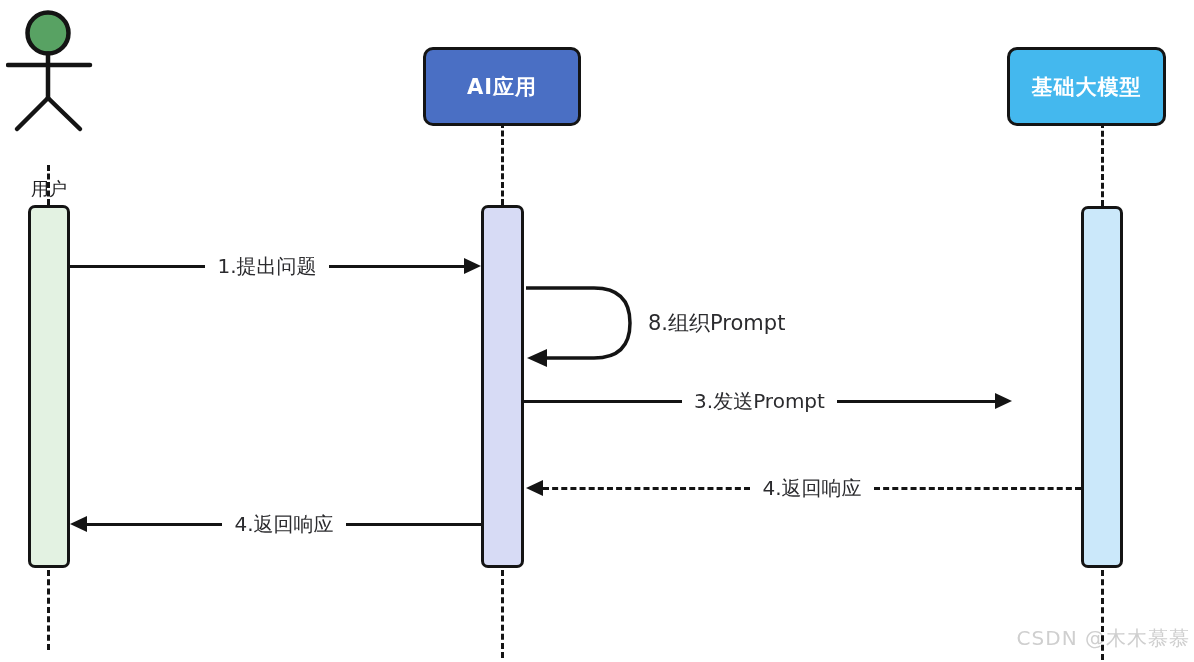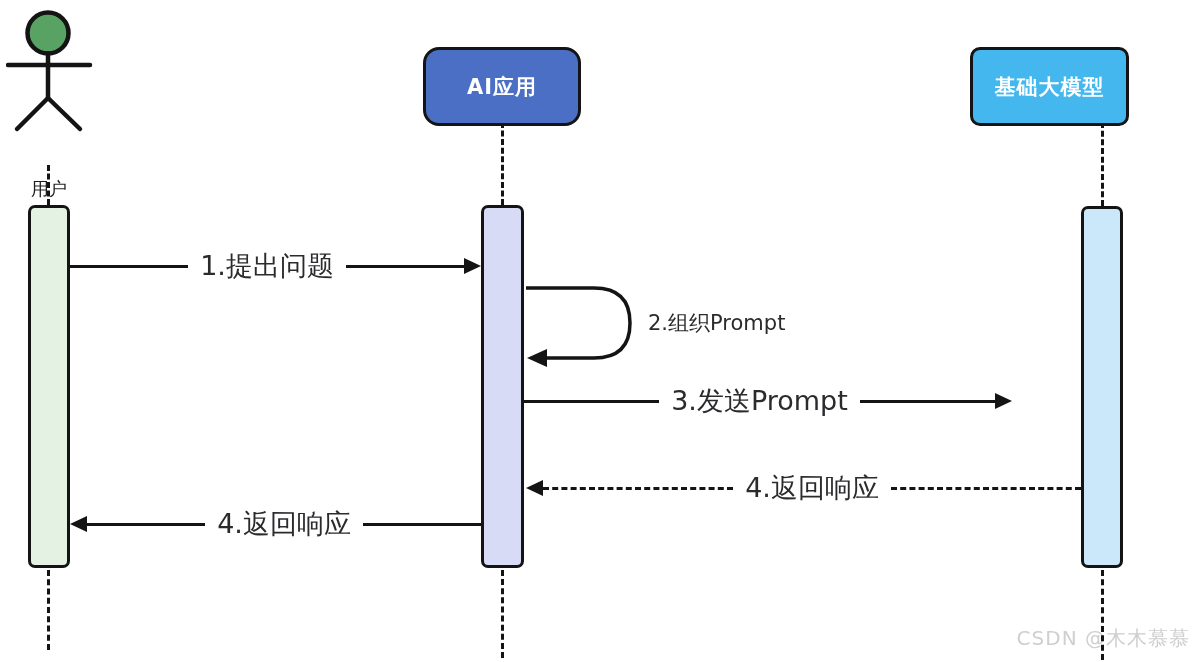--- a/index.html
+++ b/index.html
@@ -8,39 +8,39 @@
     font-family:"DejaVu Sans","Liberation Sans",sans-serif;
   }
   
   .lifeline{position:absolute;width:0;border-left:3px dashed #141414;}
   
   .pbox{
     position:absolute;top:47px;height:73px;border:3.5px solid #141414;border-radius:10px;
     display:flex;align-items:center;justify-content:center;
     color:#ffffff;font-size:21px;font-weight:bold;letter-spacing:1px;
   }
-  .pbox.ai{left:423px;width:152px;background:#4a6fc4;border-radius:16px;}
-  .pbox.llm{left:970px;width:153px;background:#44b8ee;}
+  .pbox.ai{left:423px;width:152px;background:#4a6fc4;}
+  .pbox.llm{left:1007px;width:153px;background:#44b8ee;}
   
   .actor-svg{position:absolute;left:6px;top:6px;width:104px;height:132px;}
   .actor-label{
     position:absolute;left:9px;top:141px;width:80px;text-align:center;
     font-size:18px;color:#1d1d1f;margin-top:36px;
   }
   
   .act{position:absolute;border:3px solid #141414;border-radius:7px;box-sizing:border-box;}
   .act.user{left:28px;top:205px;width:42px;height:363px;background:#e3f2e2;}
   .act.ai{left:481px;top:205px;width:43px;height:363px;background:#d7dbf5;}
   .act.llm{left:1081px;top:206px;width:42px;height:362px;background:#cbe8fa;}
   
   .msg{position:absolute;height:30px;display:flex;align-items:center;}
   .msg .line{flex:1 1 auto;height:0;border-top:3px solid #141414;}
   .msg.dashed .line{border-top:3.5px dashed #141414;}
   .msg .lbl{
-    flex:0 0 auto;margin:0 12px;font-size:27px;color:#2b2b2e;white-space:nowrap;line-height:30px;
+    flex:0 0 auto;margin:0 12px;font-size:20px;color:#2b2b2e;white-space:nowrap;line-height:30px;
   }
   .ah{flex:0 0 auto;width:0;height:0;border-top:8px solid transparent;border-bottom:8px solid transparent;}
   .ah.right{border-left:17px solid #141414;}
   .ah.left{border-right:17px solid #141414;}
   
   .loop-svg{position:absolute;left:522px;top:278px;width:116px;height:92px;}
   .loop-label{position:absolute;left:648px;top:309px;font-size:21px;color:#2b2b2e;white-space:nowrap;}
   
   .watermark{
     position:absolute;right:4px;top:625px;font-size:20px;color:#cfcfcf;
@@ -89,21 +89,21 @@
       <span class="line"></span>
       <span class="lbl">1.提出问题</span>
       <span class="line"></span>
       <span class="ah right"></span>
     </div>
 
     <svg class="loop-svg" viewBox="0 0 116 92">
       <path d="M 4 10 H 72 Q 108 10 108 45 Q 108 80 72 80 H 24" fill="none" stroke="#141414" stroke-width="3.5"></path>
       <polygon points="25,71 5,80 25,89" fill="#141414"></polygon>
     </svg>
-    <div class="loop-label">2.组织Prompt</div>
+    <div class="loop-label">8.组织Prompt</div>
 
     <div class="msg" style="left:524px;top:386px;width:488px;">
       <span class="line"></span>
       <span class="lbl">3.发送Prompt</span>
       <span class="line"></span>
       <span class="ah right"></span>
     </div>
 
     <div class="msg dashed" style="left:526px;top:473px;width:555px;">
       <span class="ah left"></span>

